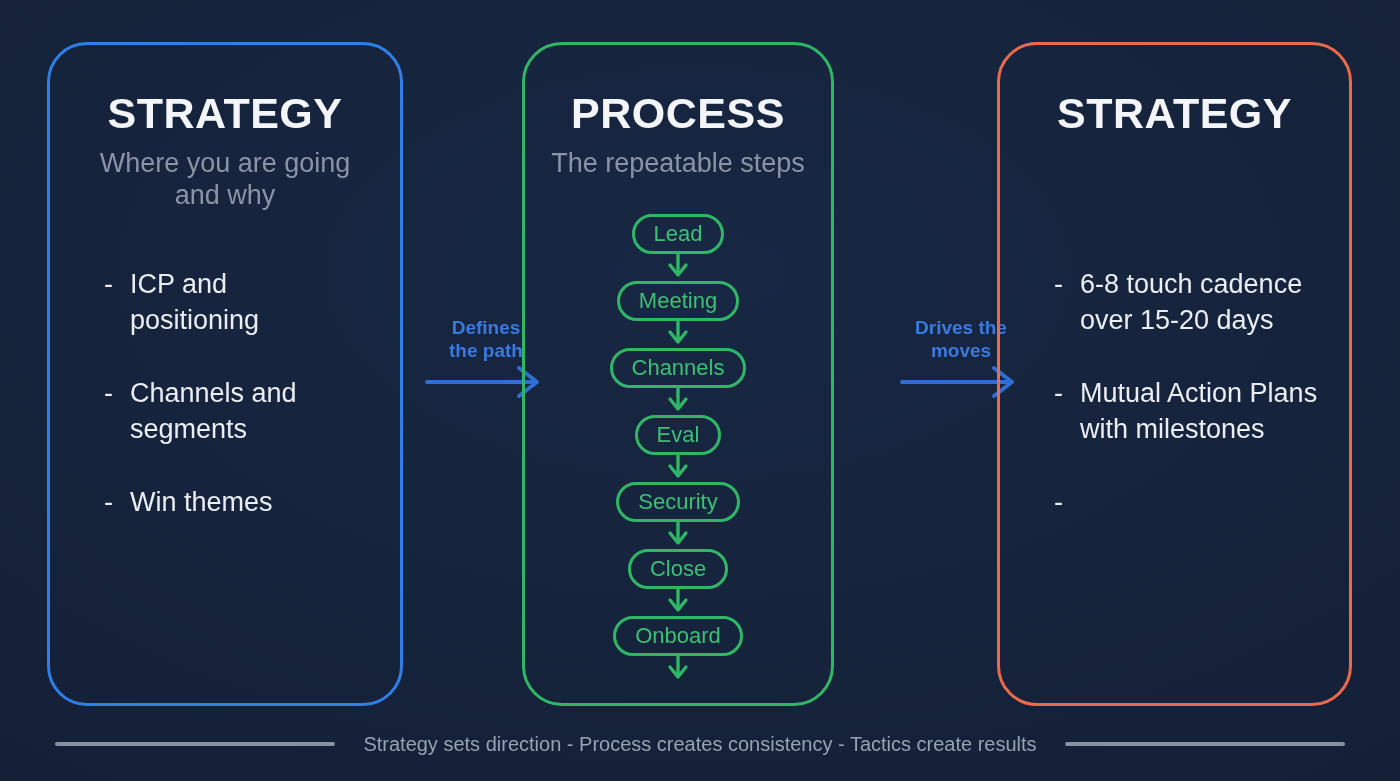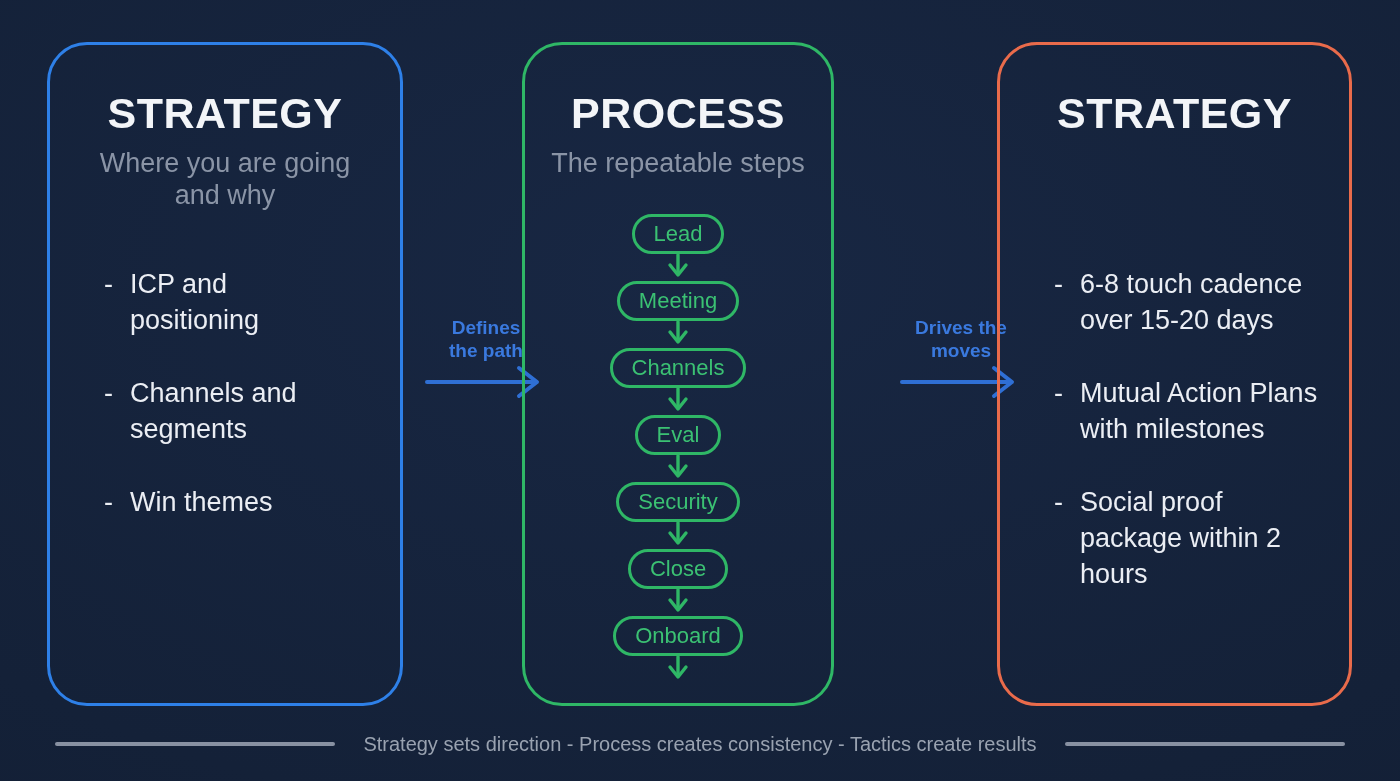--- a/index.html
+++ b/index.html
@@ -160,23 +160,20 @@
         <span class="pre">6-8 touch cadence
 over 15-20 days</span>
       </li>
       <li class="bullet">
         <span class="dash">-</span>
         <span class="pre">Mutual Action Plans
 with milestones</span>
       </li>
       <li class="bullet">
         <span class="dash">-</span>
-        <span class="pre">Social proof
-package within 2
-hours</span>
       </li>
     </ul>
   </section>
 
   <footer class="footer">
     <div class="divider"></div>
     <div class="ftext">Strategy sets direction - Process creates consistency - Tactics create results</div>
     <div class="divider"></div>
   </footer>
 

